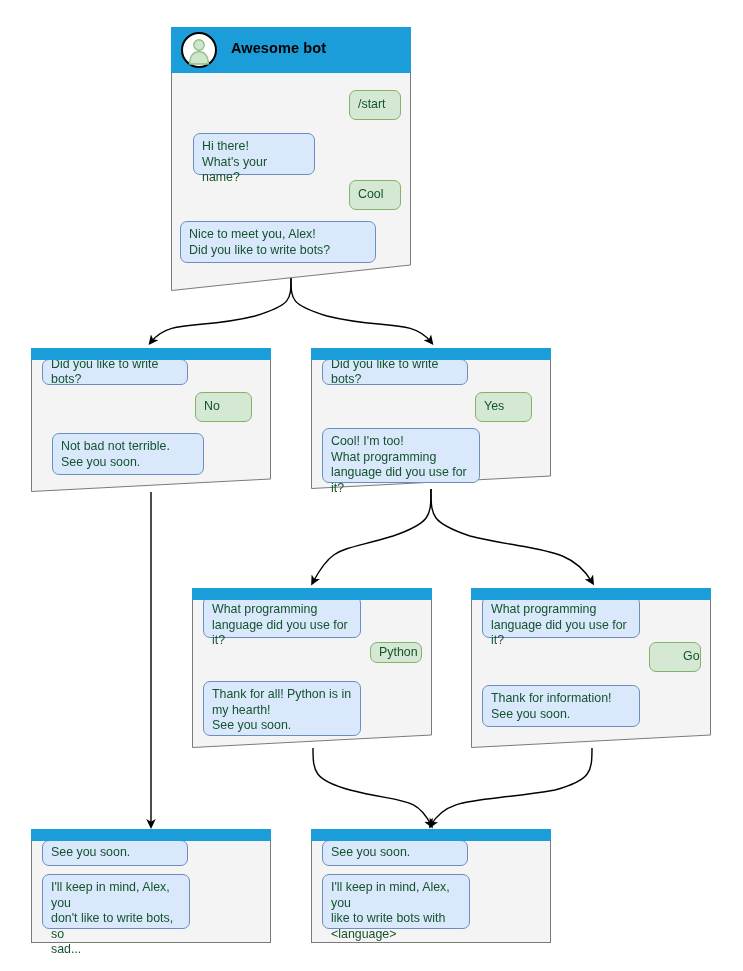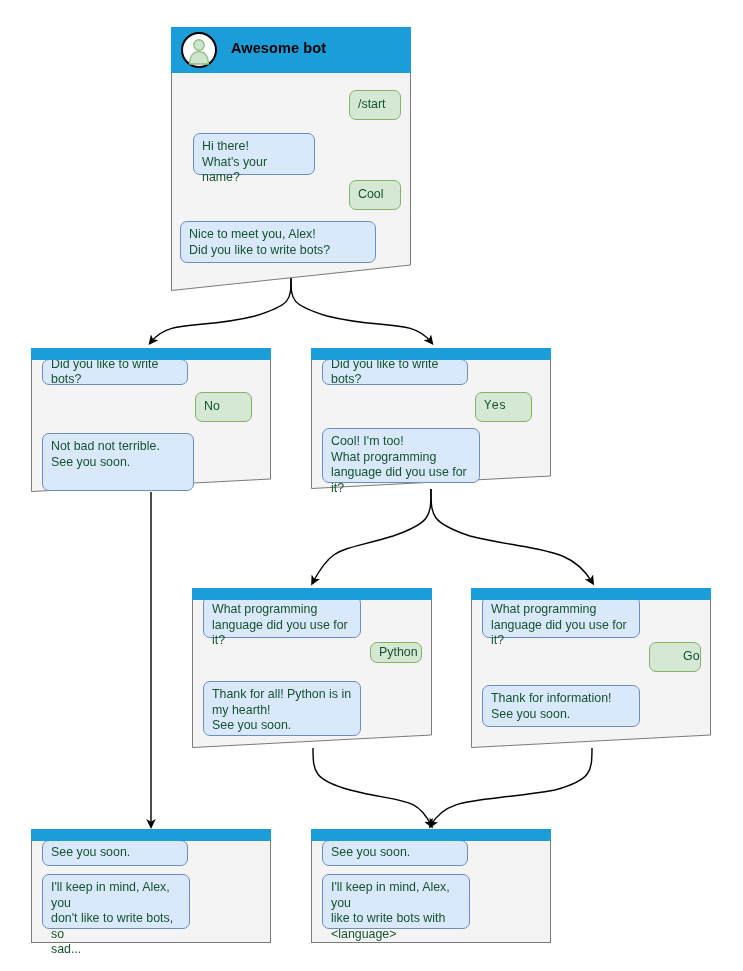--- a/index.html
+++ b/index.html
@@ -155,32 +155,32 @@
   </div>
 
   <div class="card small slant" style="left:31px; top:348px; width:240px; height:144px;">
     <svg class="slant-bg" viewBox="0 0 240 144" preserveAspectRatio="none">
       <path d="M0.5,0.5 L239.5,0.5 L239.5,131 L0.5,143.5 Z" fill="#F4F4F4" stroke="#7A7A7A" stroke-width="1"></path>
     </svg>
     <div class="card-header"></div>
 
     <div class="bubble bot" style="left:11px; top:11px; width:146px; height:26px; display:flex; align-items:center;">Did you like to write bots?</div>
     <div class="bubble user" style="left:164px; top:44px; width:57px; height:30px; display:flex; align-items:center;">No</div>
-    <div class="bubble bot" style="left:11px; top:85px; width:152px; height:58px;">Not bad not terrible.
+    <div class="bubble bot" style="left:21px; top:85px; width:152px; height:42px;">Not bad not terrible.
 See you soon.</div>
   </div>
 
   <div class="card small slant" style="left:311px; top:348px; width:240px; height:141px;">
     <svg class="slant-bg" viewBox="0 0 240 141" preserveAspectRatio="none">
       <path d="M0.5,0.5 L239.5,0.5 L239.5,128 L0.5,140.5 Z" fill="#F4F4F4" stroke="#7A7A7A" stroke-width="1"></path>
     </svg>
     <div class="card-header"></div>
 
     <div class="bubble bot" style="left:11px; top:11px; width:146px; height:26px; display:flex; align-items:center;">Did you like to write bots?</div>
-    <div class="bubble user" style="left:164px; top:44px; width:57px; height:30px; display:flex; align-items:center;font-family:Liberation Mono, monospace;">Yes</div>
+    <div class="bubble user" style="left:164px; top:44px; width:57px; height:30px; display:flex; align-items:center;">Yes</div>
     <div class="bubble bot" style="left:11px; top:80px; width:158px; height:55px;">Cool! I'm too!
 What programming
 language did you use for it?</div>
   </div>
 
   <div class="card small slant" style="left:192px; top:588px; width:240px; height:160px;">
     <svg class="slant-bg" viewBox="0 0 240 160" preserveAspectRatio="none">
       <path d="M0.5,0.5 L239.5,0.5 L239.5,147 L0.5,159.5 Z" fill="#F4F4F4" stroke="#7A7A7A" stroke-width="1"></path>
     </svg>
     <div class="card-header"></div>

